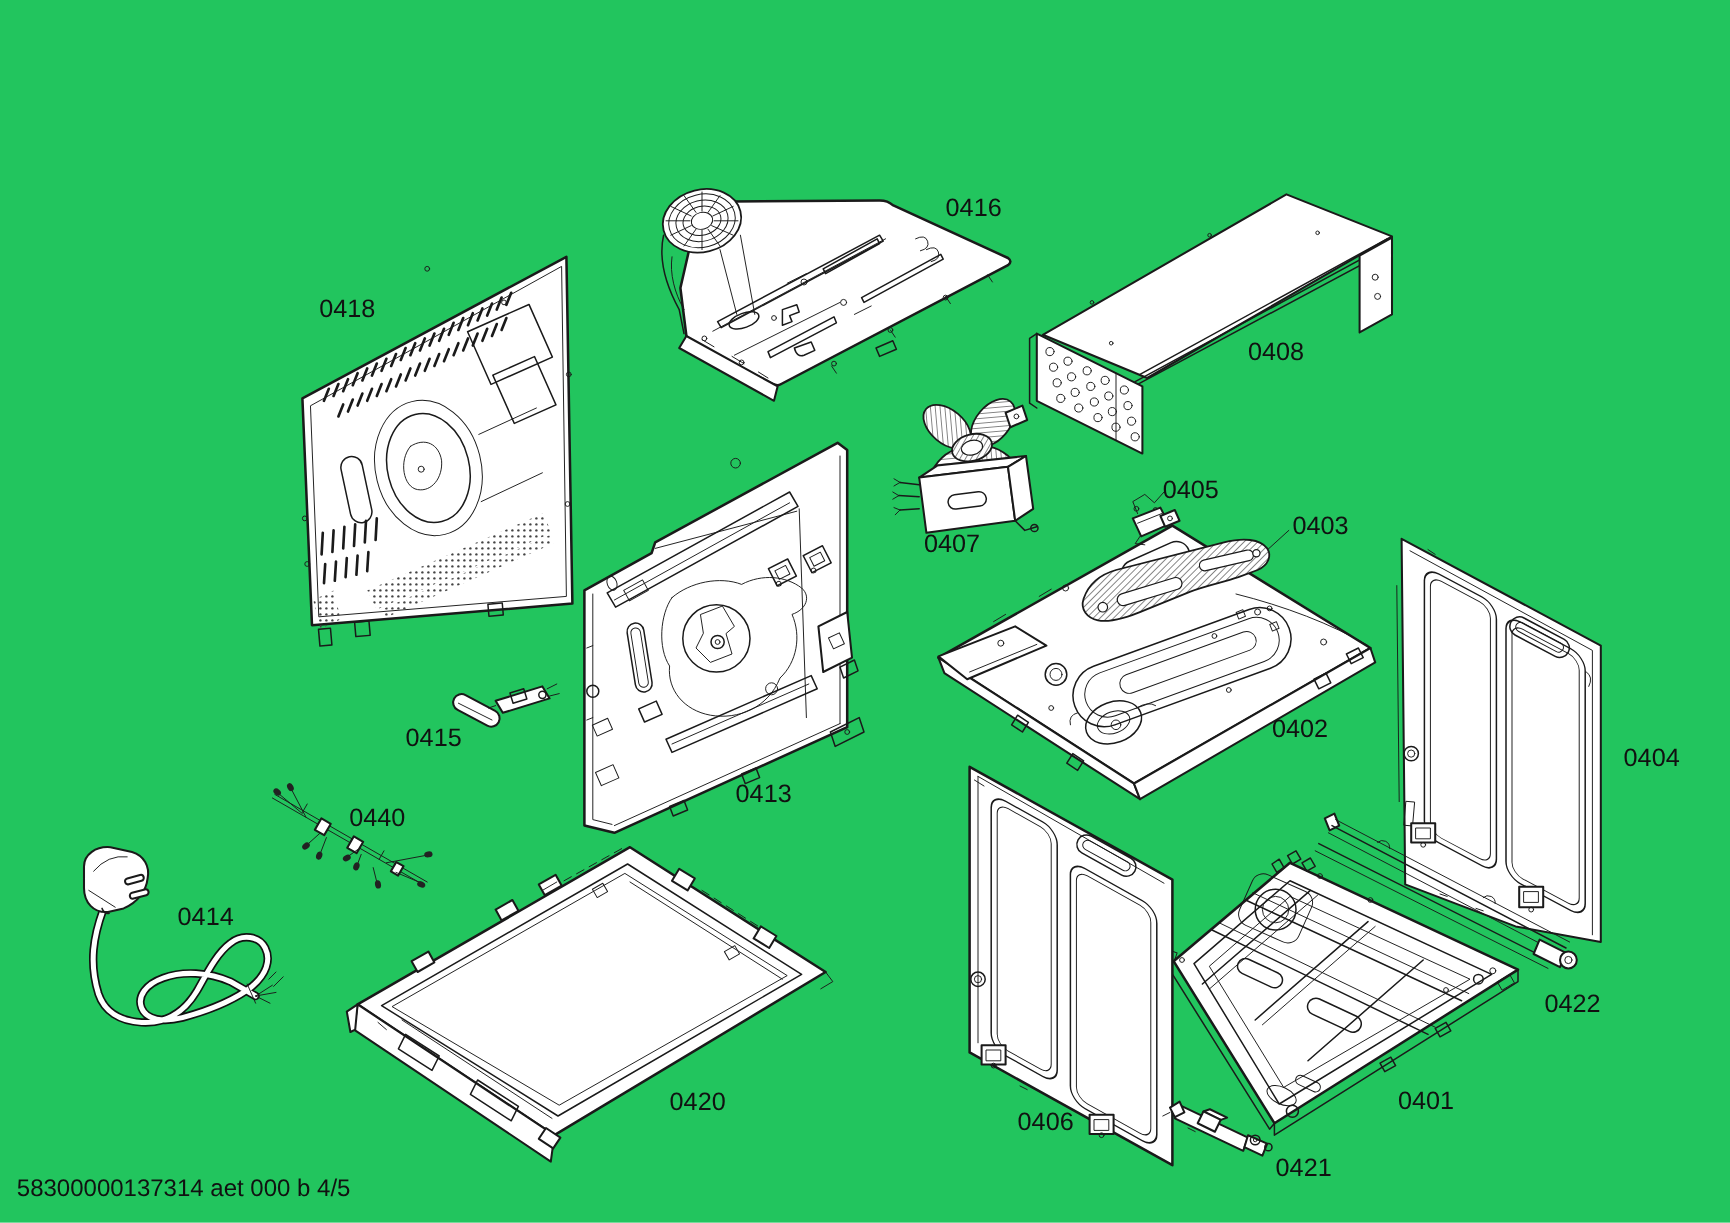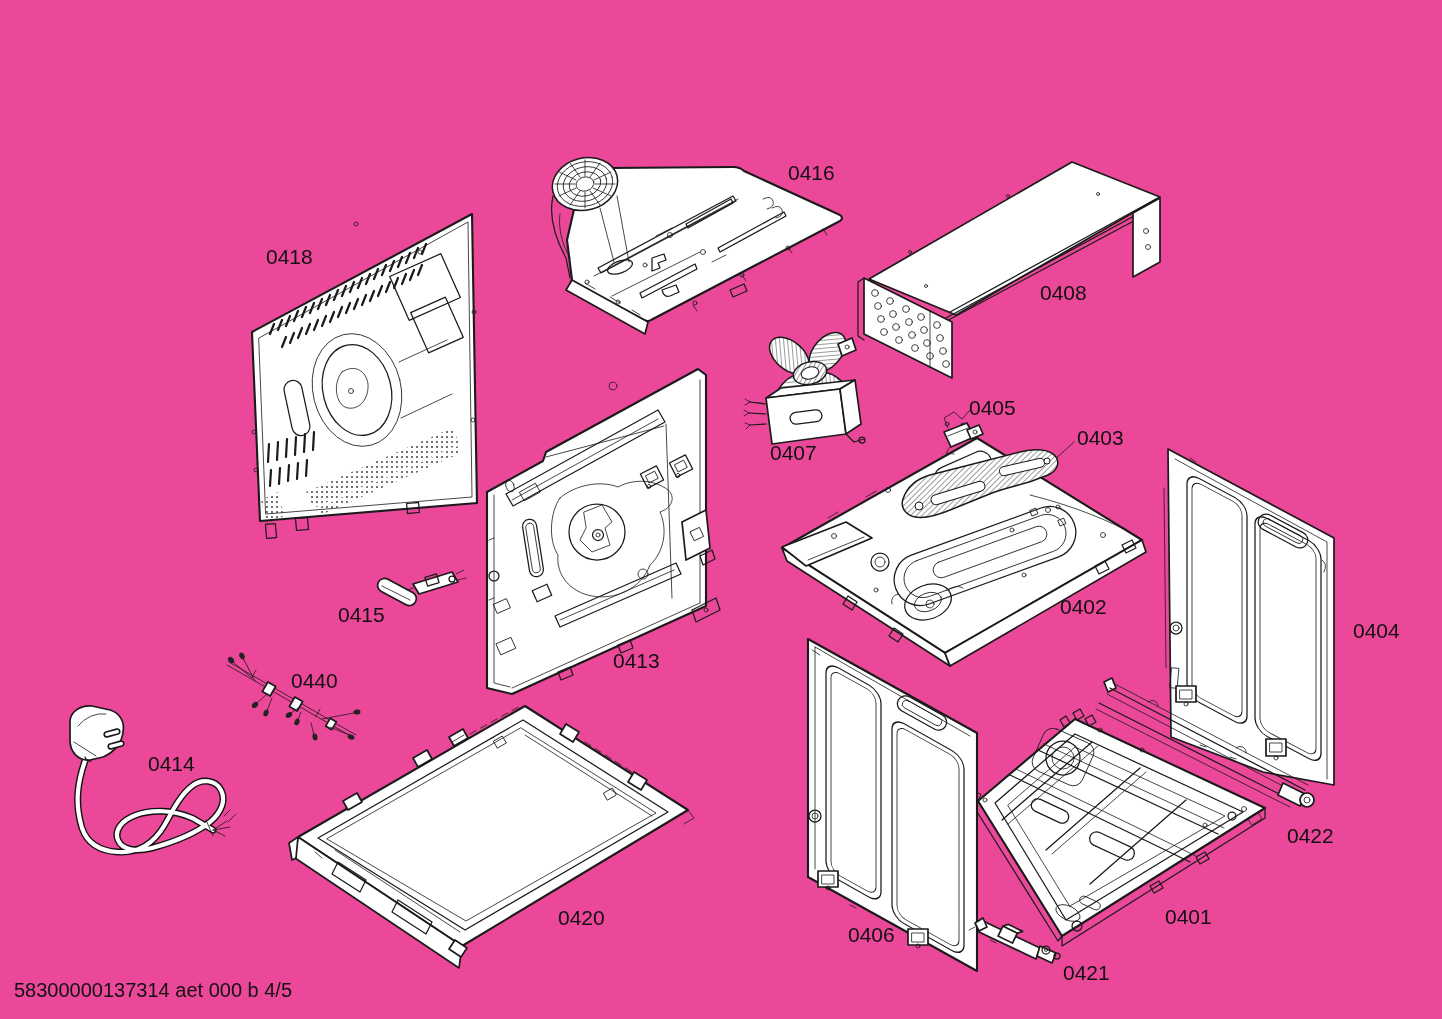--- a/index.html
+++ b/index.html
@@ -1,16 +1,16 @@
 <!DOCTYPE html>
 <html><head>
 <meta charset="utf-8">
 <style>
   html,body{margin:0;padding:0;background:#fff;}
-  .page{position:relative;width:1442px;height:1019px;background:#ec4899;overflow:hidden;}
+  .page{position:relative;width:1442px;height:1019px;background:#22c55e;overflow:hidden;}
   svg{display:block;}
   .o  {fill:#fff;stroke:#1a1a1a;stroke-width:1.7;stroke-linejoin:round;stroke-linecap:round;}
   .o2 {fill:#fff;stroke:#1a1a1a;stroke-width:2.1;stroke-linejoin:round;stroke-linecap:round;}
   .i2 {fill:none;stroke:#1a1a1a;stroke-width:1.25;stroke-linejoin:round;stroke-linecap:round;}
   .t  {fill:none;stroke:#1a1a1a;stroke-width:0.8;stroke-linejoin:round;stroke-linecap:round;}
   .s  {fill:none;stroke:#1a1a1a;stroke-width:2.2;stroke-linecap:round;}
   .dash{stroke-dasharray:7 5;}
   .hatchfill{fill:url(#hatch);stroke:#1a1a1a;stroke-width:1.5;stroke-linejoin:round;}
   .dotsfill{fill:url(#dots);stroke:none;}
   .whitefill{fill:#fff;stroke:#1a1a1a;stroke-width:1;}

